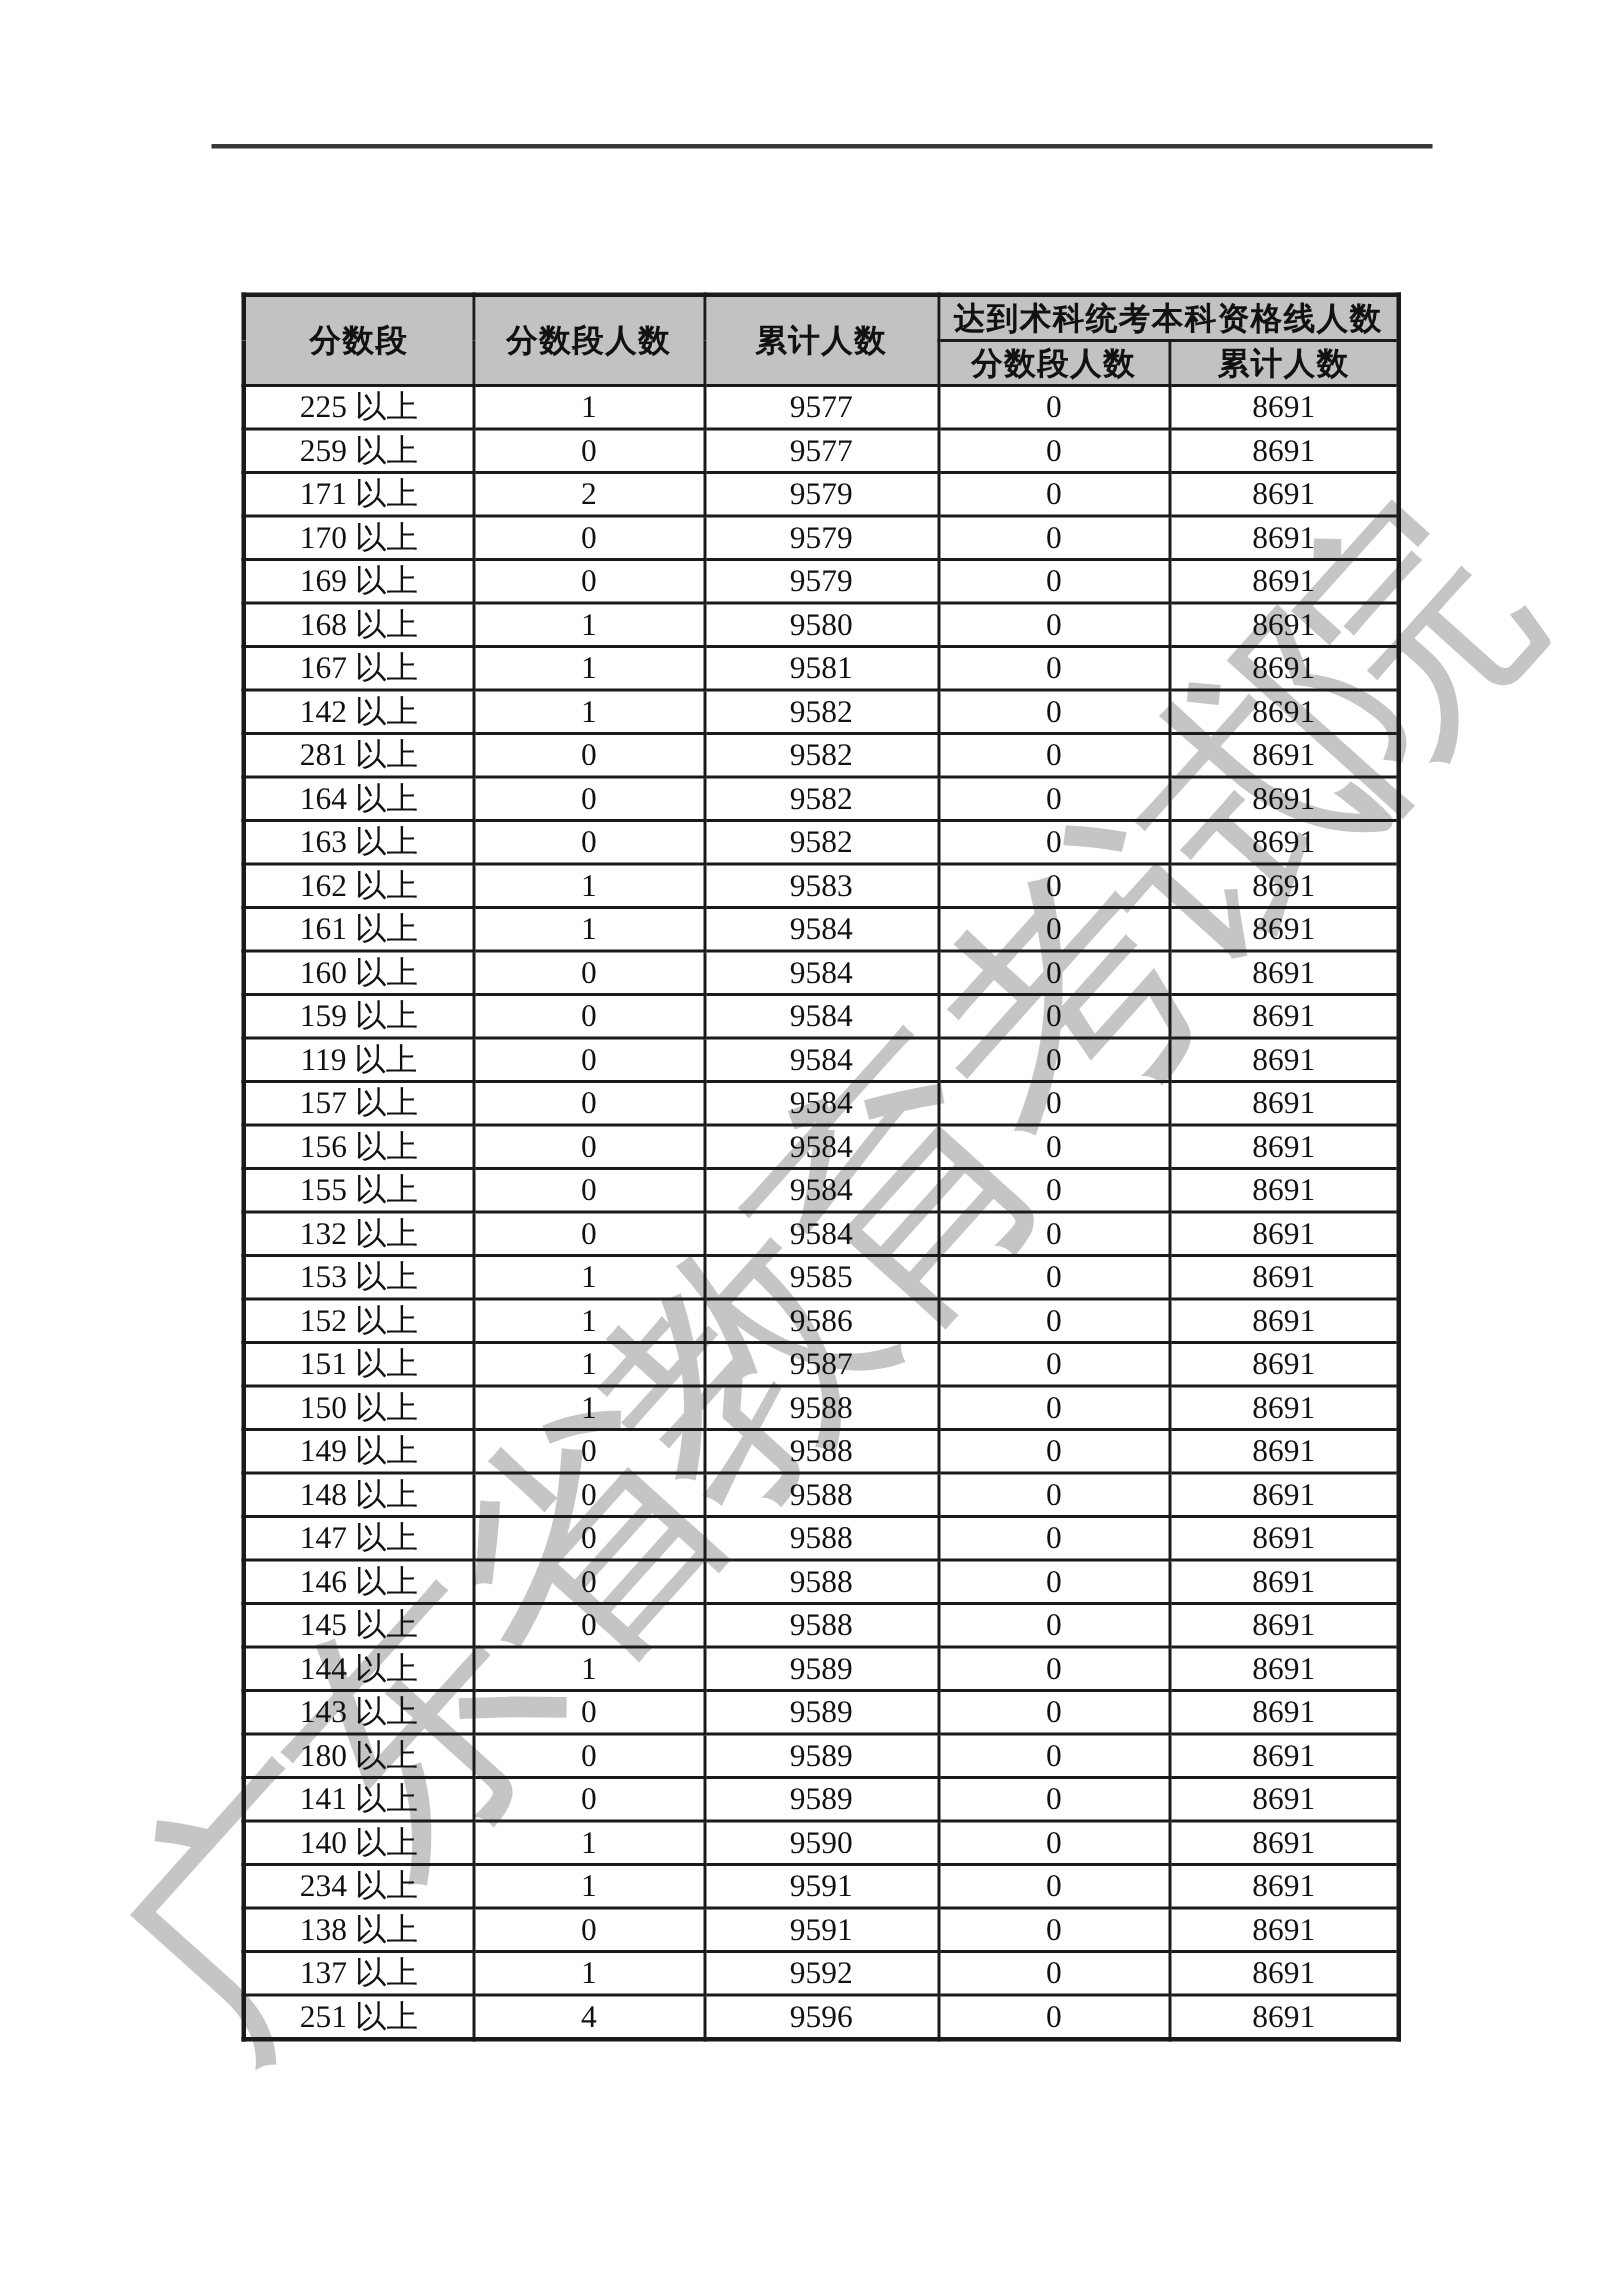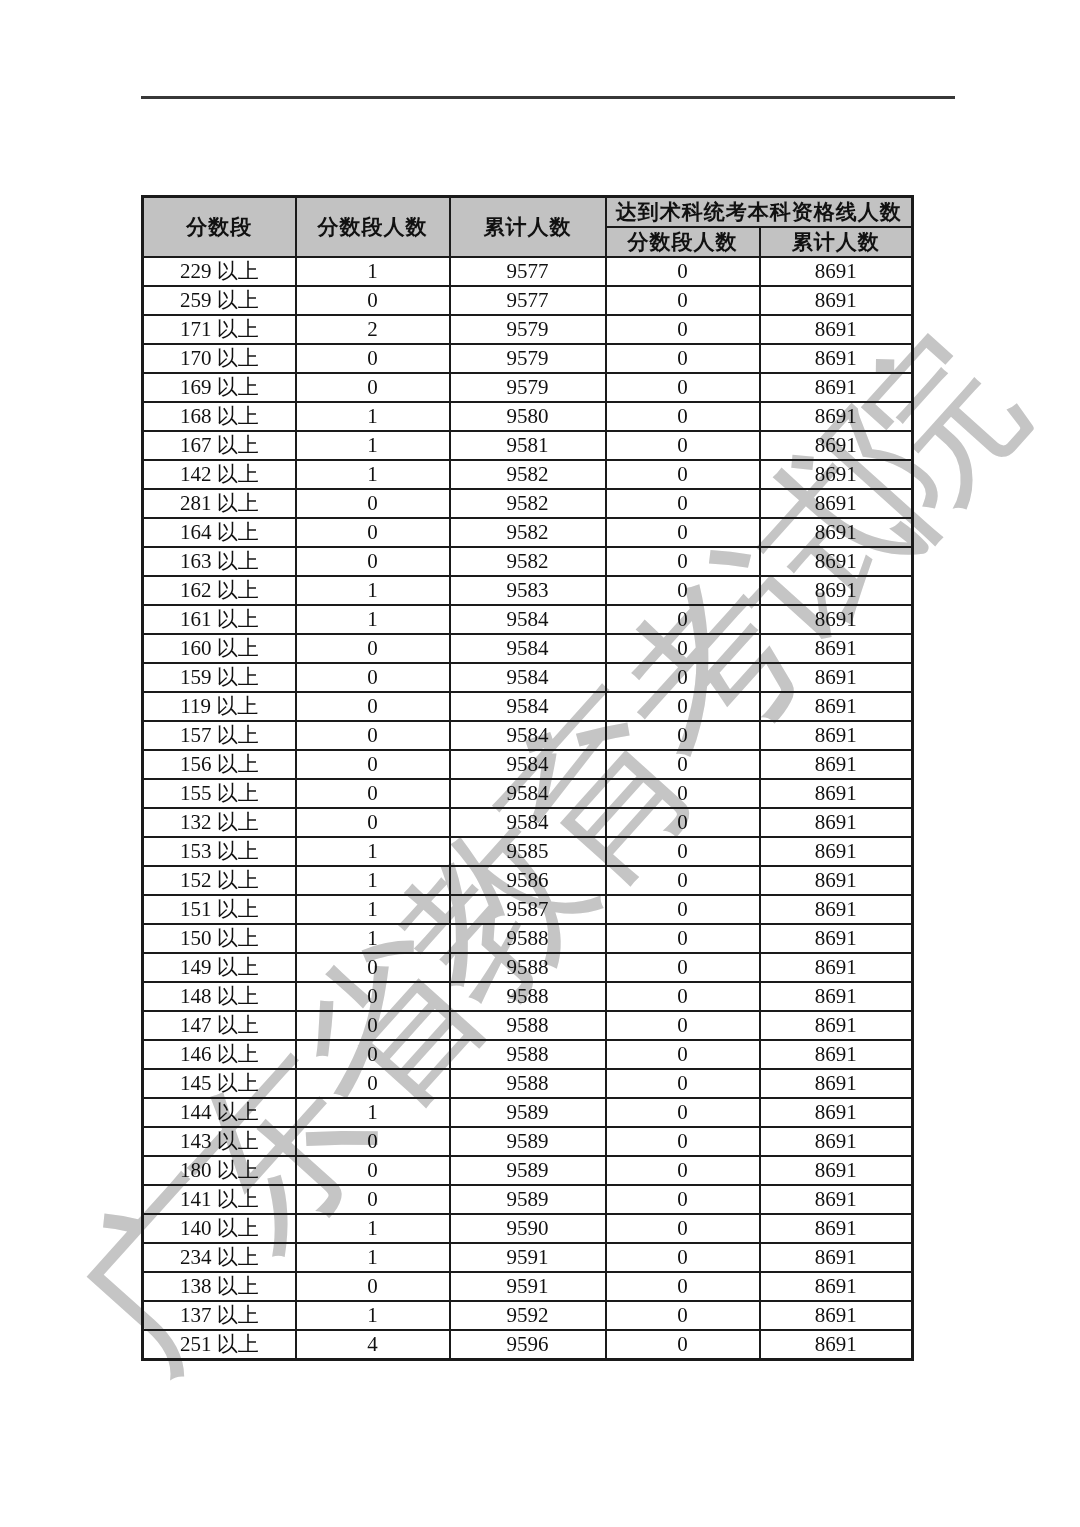--- a/index.html
+++ b/index.html
@@ -27,21 +27,21 @@
     text-align:center;white-space:nowrap;
     font-size:175px;letter-spacing:-14px;
     color:var(--watermark);
     transform:rotate(-48deg);
     z-index:0;
     font-family:"Liberation Serif","DejaVu Serif",serif;
     pointer-events:none;
     user-select:none;
   }
   table.score-table{
-    position:absolute;left:141px;top:195px;
+    position:absolute;left:161px;top:195px;
     width:770px;
     border-collapse:collapse;table-layout:fixed;
     z-index:1;
     background:transparent;
   }
   table.score-table th,
   table.score-table td{
     border:2px solid var(--border);
     text-align:center;vertical-align:middle;
     font-size:21px;
@@ -83,21 +83,21 @@
         <th rowspan="2">累计人数</th>
         <th colspan="2">达到术科统考本科资格线人数</th>
       </tr>
       <tr>
         <th>分数段人数</th>
         <th>累计人数</th>
       </tr>
     </thead>
     <tbody id="table-body">
         <tr>
-          <td>229 以上</td>
+          <td>225 以上</td>
           <td>1</td>
           <td>9577</td>
           <td>0</td>
           <td>8691</td>
         </tr>
         <tr>
           <td>259 以上</td>
           <td>0</td>
           <td>9577</td>
           <td>0</td>

